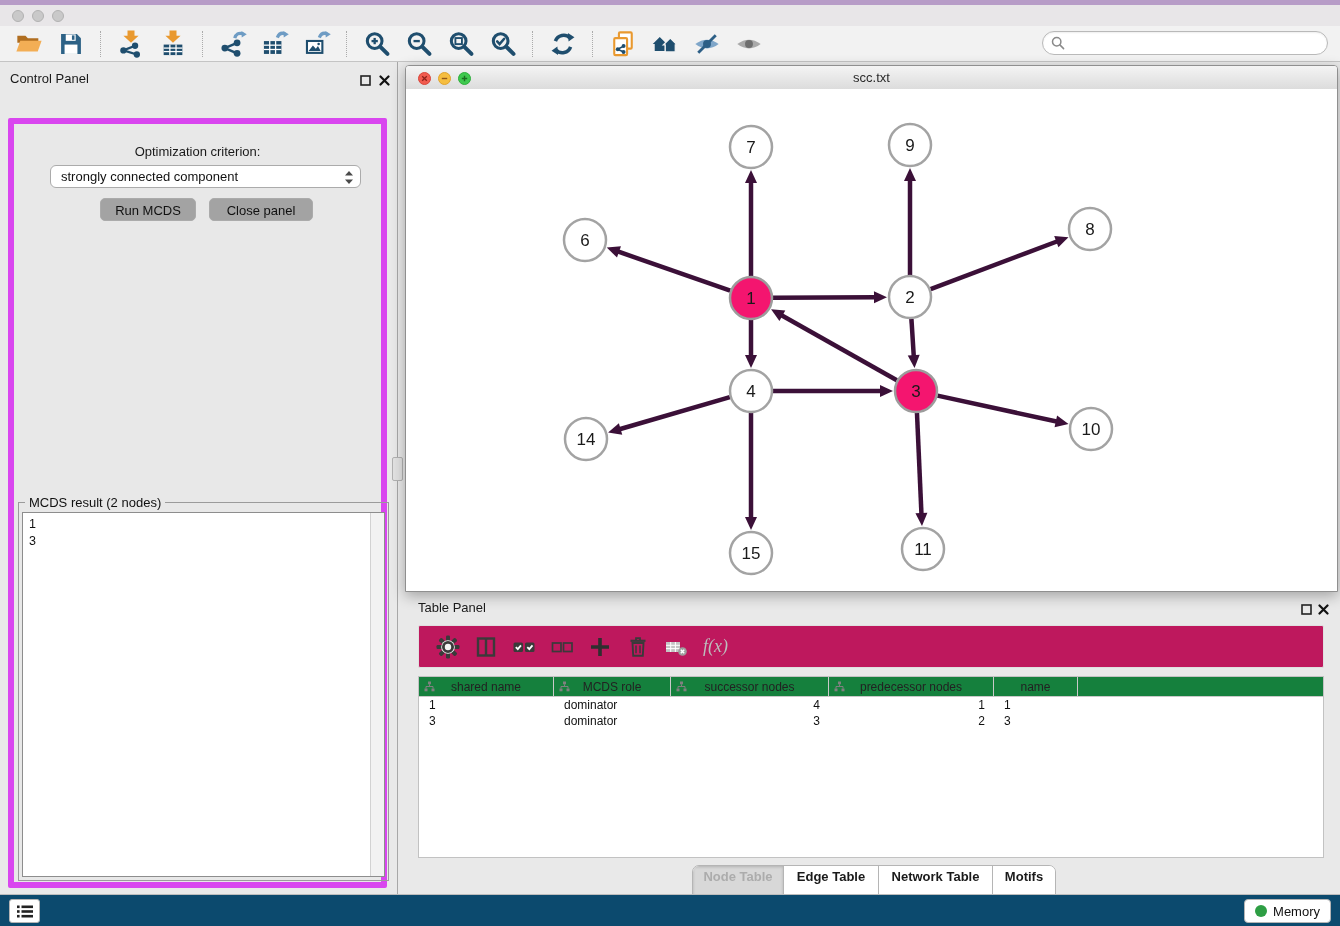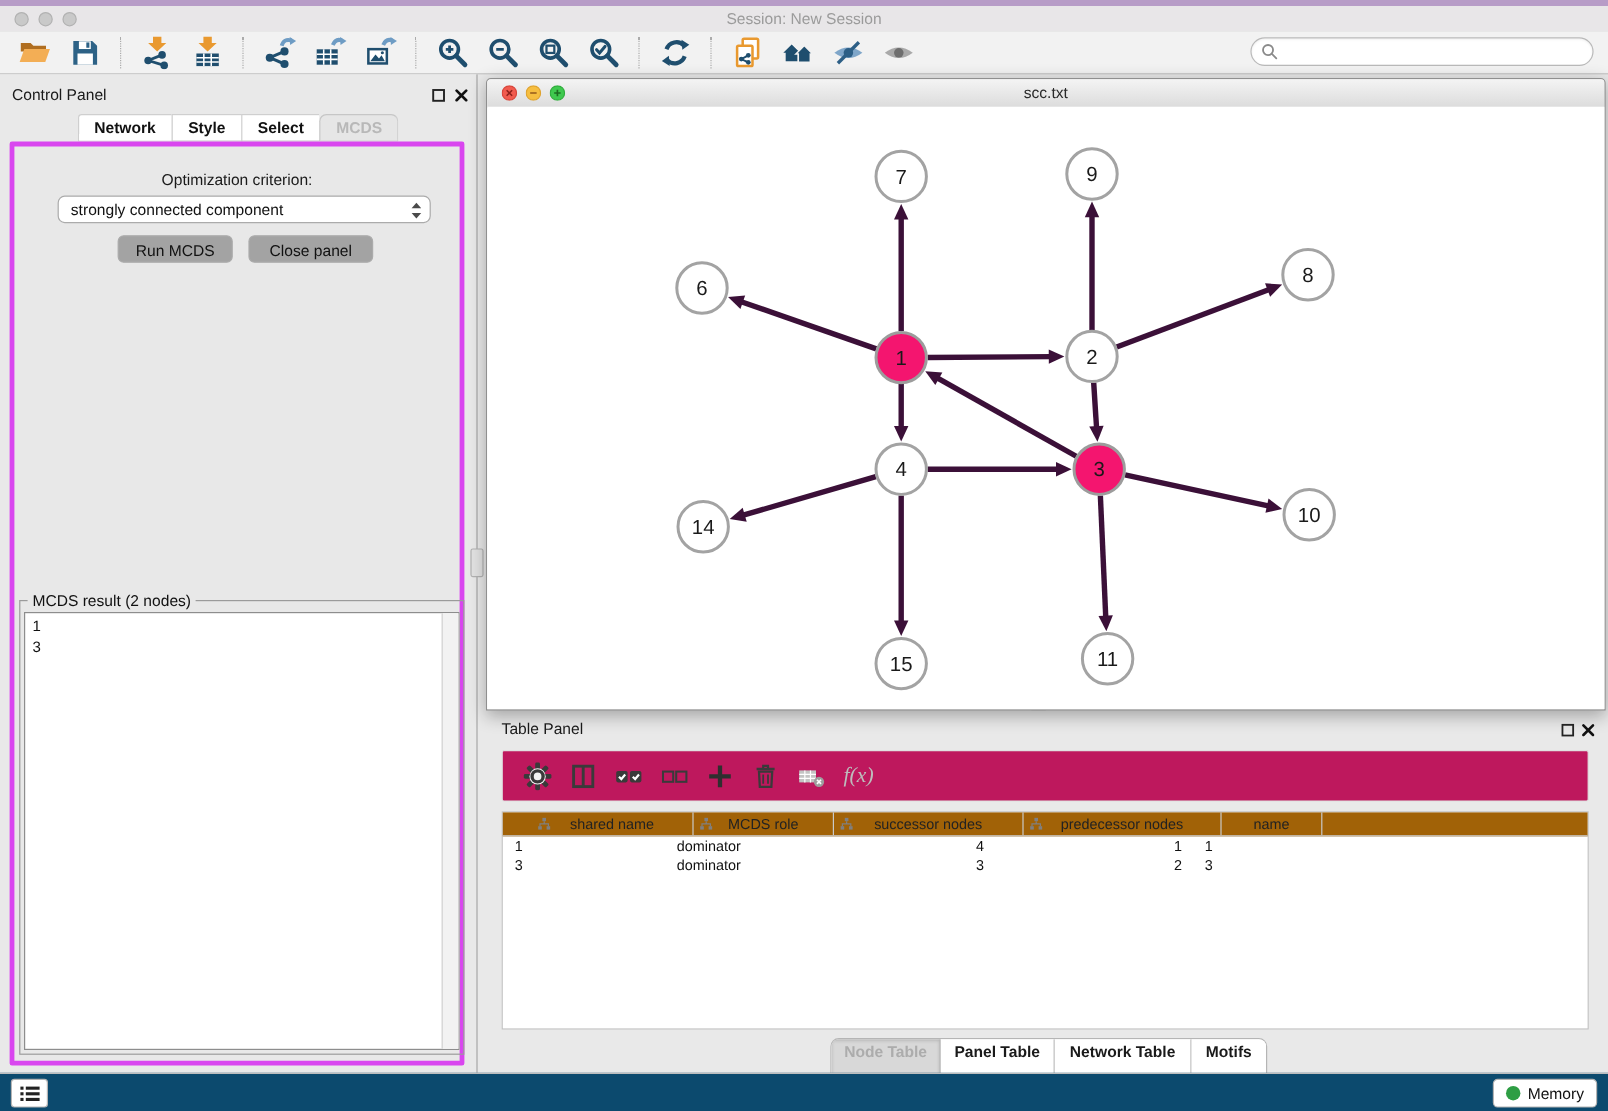--- a/index.html
+++ b/index.html
@@ -27,21 +27,21 @@
   .cpanel{position:absolute;left:0;top:62px;width:397px;height:832px;background:#E9E9E9;}
   .panel-head{position:absolute;left:10px;top:9px;font-size:13px;color:#1A1A1A;}
   .ph-ico{position:absolute;top:10px;width:12px;height:12px;}
   .tabsrow{position:absolute;left:0;top:33px;width:100%;display:flex;justify-content:center;}
   .tab{background:#fff;border:1px solid #CFCFCF;border-right:none;font-size:13px;font-weight:bold;
        color:#111;padding:3px 13px;line-height:15px;}
   .tab:first-child{border-radius:3px 0 0 0;}
   .tab.active{background:#E6E6E6;color:#B8B8B8;border:1px solid #C6C6C6;border-radius:6px 6px 0 0;}
   .tab:last-child{border-right:1px solid #CFCFCF;}
   .cbody{position:absolute;left:8px;top:56px;width:379px;height:770px;background:#E8E8E8;
-         border:4px solid #d946ef;border-radius:2px;box-sizing:border-box;}
+         border:6px solid #d946ef;border-radius:2px;box-sizing:border-box;}
   .optlabel{position:absolute;left:0;width:100%;top:20px;text-align:center;font-size:13px;color:#1A1A1A;}
   .dropdown{position:absolute;left:36px;top:41px;width:311px;height:23px;background:#fff;
             border:1px solid #ABABAB;border-radius:6px;display:flex;align-items:center;
             font-size:13px;color:#111;padding-left:10px;box-sizing:border-box;}
   .dd-stepper{position:absolute;right:6px;top:4px;}
   .btn{position:absolute;height:23px;background:#a3a3a3;border:1px solid #ABABAB;border-radius:5px;
        font-size:13px;color:#111;text-align:center;line-height:21px;box-sizing:border-box;}
   .groupbox{position:absolute;left:4px;top:378px;width:371px;height:379px;
             border:1px solid #9B9B9B;box-sizing:border-box;}
   .gb-legend{position:absolute;left:6px;top:-8px;background:#E8E8E8;padding:0 4px;font-size:13px;color:#111;}
@@ -65,21 +65,21 @@
   .netcanvas{position:absolute;left:0;top:23px;width:931px;height:502px;background:#fff;}
   
   .tpanel{position:absolute;left:410px;top:598px;width:922px;height:290px;}
   .ttoolbar{position:absolute;left:8px;top:27px;width:906px;height:43px;background:#be185d;
             border:1px solid #E0E0E0;border-radius:2px;display:flex;align-items:center;
             padding-left:10px;box-sizing:border-box;}
   .tti{width:26px;height:26px;margin:0 6px;display:inline-flex;align-items:center;justify-content:center;}
   .fx{font-family:"Liberation Serif",serif;font-style:italic;font-size:18px;color:#BDBDBD;margin-left:8px;}
   .table-area{position:absolute;left:8px;top:78px;width:906px;height:182px;background:#fff;
               border:1px solid #C2C2C2;box-sizing:border-box;}
-  .thead{display:flex;height:19px;background:#a16207;border-bottom:1px solid #C9C9C9;padding-left:24px;}
+  .thead{display:flex;height:19px;background:#15803d;border-bottom:1px solid #C9C9C9;}
   .th{position:relative;border-right:1px solid #C9C9C9;font-size:12px;color:#222;
       display:flex;align-items:center;justify-content:center;box-sizing:border-box;}
   .th .tree{position:absolute;left:5px;top:4px;}
   .trow{display:flex;height:16px;font-size:12px;color:#111;align-items:center;}
   .td{box-sizing:border-box;}
   .ta-l{text-align:left;padding-left:10px;} .ta-r{text-align:right;padding-right:9px;}
   .bottabs{position:absolute;left:282px;top:267px;display:flex;border:1px solid #B5B5B5;
            border-radius:7px;overflow:hidden;background:#fff;}
   .btab{height:38px;line-height:22px;font-size:13px;font-weight:bold;color:#1A1A1A;text-align:center;
         border-right:1px solid #B5B5B5;background:#fff;}
@@ -96,21 +96,20 @@
 </head>
 <body>
 
 <div class="root">
 
   <div class="accent"></div>
   <div class="titlebar">
     <span class="tl-dot" style="left:12px"></span>
     <span class="tl-dot" style="left:32px"></span>
     <span class="tl-dot" style="left:52px"></span>
-    <div class="ttl">Session: New Session</div>
   </div>
 
   <div class="toolbar">
     <span class="tbi">
         <svg viewBox="0 0 24 24" width="28" height="28">
           <path d="M2 5h7l2 2h9v4H2z" fill="#B06E20"></path>
           <path d="M1.2 18.5 L4.5 9.2 H22.8 L19.5 18.5 Z" fill="#F3AE55"></path>
         </svg>
       </span>
     <span class="tbi">
@@ -255,26 +254,20 @@
   </div>
 
   <div class="cpanel">
     <div class="panel-head">Control Panel</div>
     <span class="ph-ico" style="left:360px"><svg width="11" height="11">
           <rect x="1" y="1" width="9" height="9" fill="none" stroke="#222" stroke-width="1.6"></rect>
         </svg></span>
     <span class="ph-ico" style="left:379px"><svg width="11" height="11">
           <path d="M1.5 1.5 L9.5 9.5 M9.5 1.5 L1.5 9.5" stroke="#111" stroke-width="2.2" stroke-linecap="round"></path>
         </svg></span>
-    <div class="tabsrow">
-      <span class="tab">Network</span>
-      <span class="tab">Style</span>
-      <span class="tab">Select</span>
-      <span class="tab active">MCDS</span>
-    </div>
     <div class="cbody">
       <div class="optlabel">Optimization criterion:</div>
       <div class="dropdown">
         <span>strongly connected component</span>
         <span class="dd-stepper"><svg width="10" height="15">
               <polygon points="5,1 9,5.5 1,5.5" fill="#4A4A4A"></polygon>
               <polygon points="1,9.5 9,9.5 5,14" fill="#4A4A4A"></polygon>
             </svg></span>
       </div>
       <button class="btn" style="left:86px;top:74px;width:96px">Run MCDS</button>
@@ -486,21 +479,21 @@
         <div class="td ta-l" style="width:135px">3</div>
         <div class="td ta-l" style="width:117px">dominator</div>
         <div class="td ta-r" style="width:158px">3</div>
         <div class="td ta-r" style="width:165px">2</div>
         <div class="td ta-l" style="width:84px">3</div>
       </div>
     </div>
 
     <div class="bottabs">
       <span class="btab active" style="width:90px">Node Table</span>
-      <span class="btab" style="width:94px">Panel Table</span>
+      <span class="btab" style="width:94px">Edge Table</span>
       <span class="btab" style="width:113px">Network Table</span>
       <span class="btab" style="width:62px">Motifs</span>
     </div>
   </div>
 
   <div class="statusbar">
     <span class="sb-btn">
         <svg width="18" height="15">
           <g fill="#222">
             <rect x="1" y="1.5" width="2.6" height="2.6"></rect>

